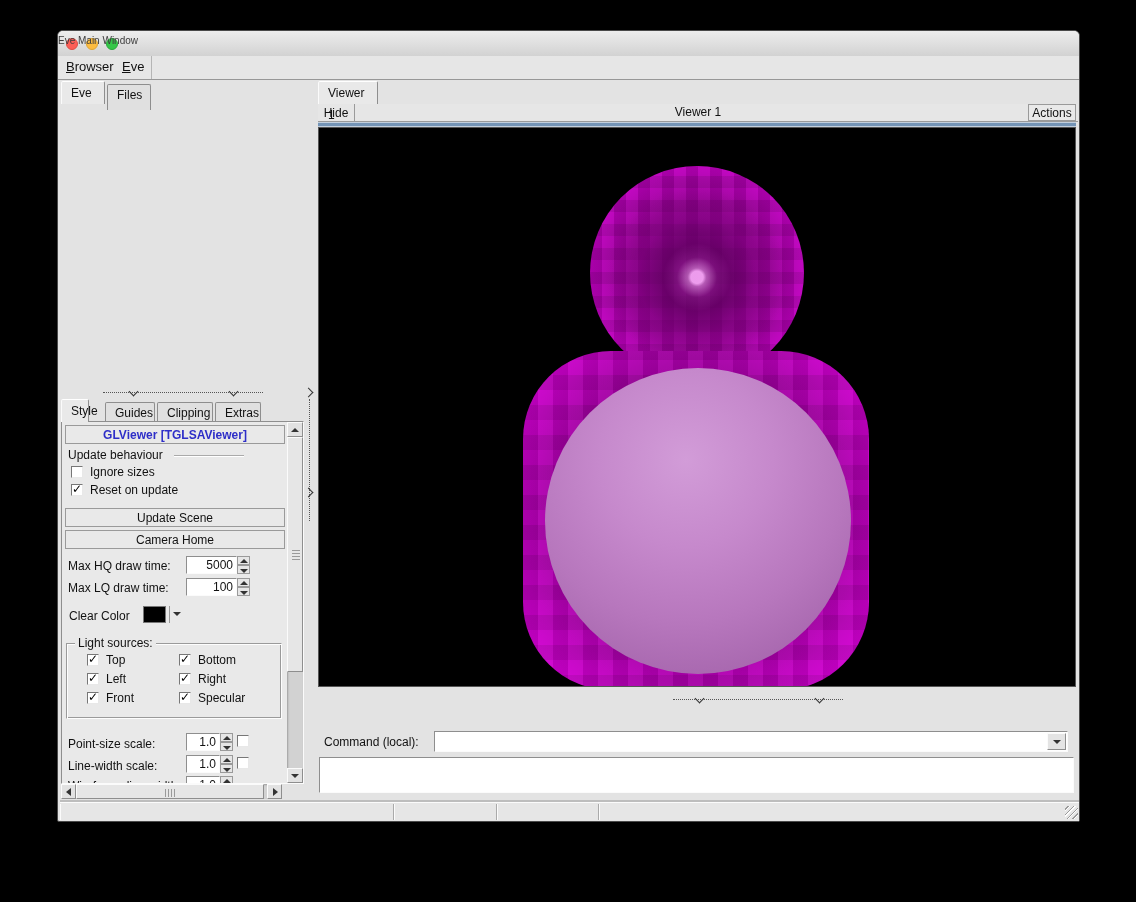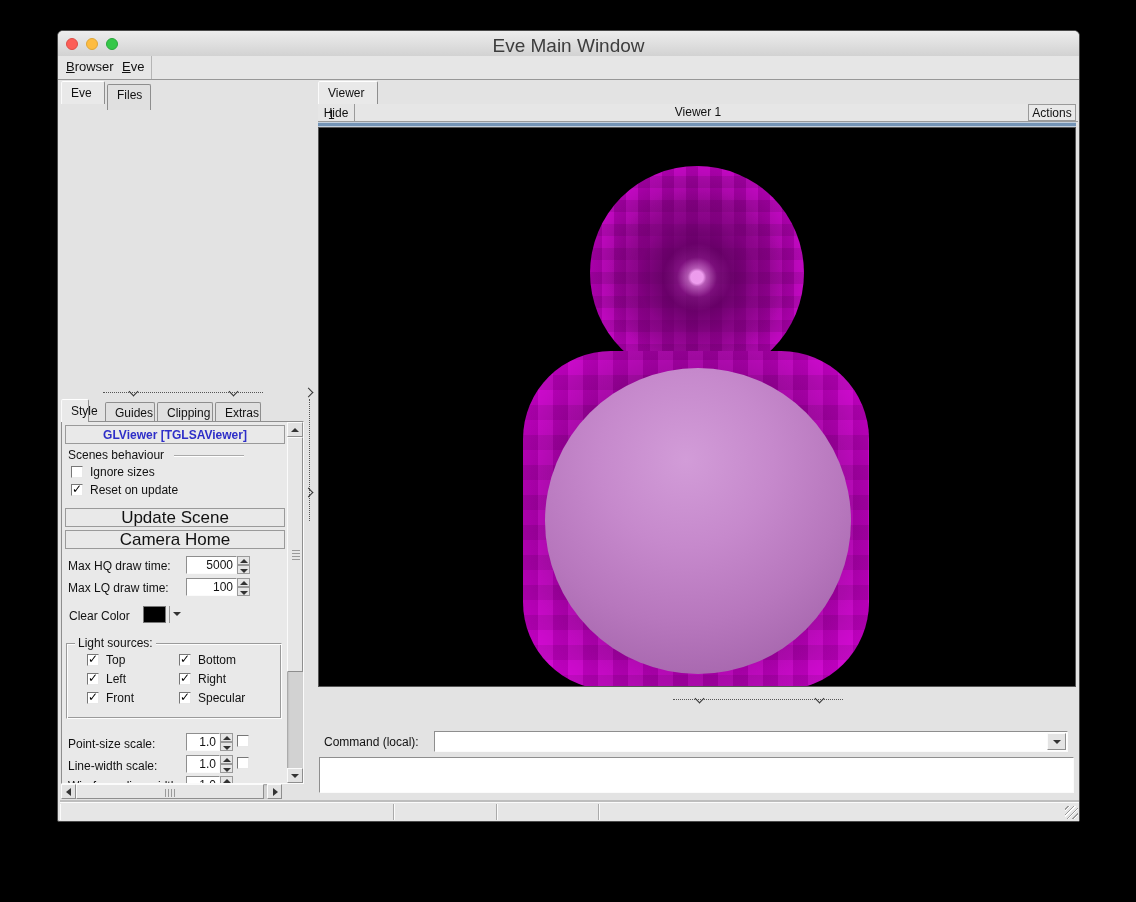--- a/index.html
+++ b/index.html
@@ -5,34 +5,34 @@
   html,body{margin:0;padding:0;background:#000;}
   .screen{position:relative;width:1136px;height:902px;background:#000;overflow:hidden;
           font-family:"Liberation Sans","DejaVu Sans",sans-serif;color:#111;}
   .window{position:absolute;left:57px;top:30px;width:1023px;height:792px;
           background:#e3e3e3;border-radius:6px 6px 2px 2px;border:1px solid #4a4a4a;box-sizing:border-box;}
 
   
   .titlebar{position:absolute;left:0;top:0;width:100%;height:25px;
             background:linear-gradient(#ededed,#d2d2d2);border-bottom:1px solid #a8a8a8;
             border-radius:5px 5px 0 0;}
-  .titlebar .title{position:absolute;left:0;right:0;top:4px;text-align:center;
-                   font-size:19px;color:#3d3d3d;}
+  .titlebar .title{position:absolute;left:0;right:0;top:4px;
+                   font-size:10px;color:#3d3d3d;}
   .tl{position:absolute;top:7px;width:12px;height:12px;border-radius:50%;box-sizing:border-box;}
   .tl.red{left:8px;background:#fc5e57;border:1px solid #dd4f47;}
   .tl.yellow{left:28px;background:#fdbc40;border:1px solid #dfa636;}
   .tl.green{left:48px;background:#34c748;border:1px solid #2aa73c;}
 
   
   .menubar{position:absolute;left:0;top:25px;width:100%;height:23px;background:#e6e6e6;
            border-bottom:1px solid #979797;font-size:13px;}
   .menuitem{position:absolute;top:3px;color:#111;}
   .accel{text-decoration:underline;}
   .menubar .sep{position:absolute;left:93px;top:0;width:1px;height:23px;background:#b5b5b5;}
-  .btn{display:flex;align-items:center;justify-content:center;font-size:17px;cursor:default;
+  .btn{display:flex;align-items:center;justify-content:center;font-size:12px;cursor:default;
        background:#e9e9e9;border:1px solid #9a9a9a;box-sizing:border-box;}
   .cb{position:absolute;width:12px;height:12px;background:#fff;border:1px solid;
       border-color:#777 #e8e8e8 #e8e8e8 #777;box-sizing:border-box;}
   .cb.checked::after{content:"\2713";position:absolute;left:0px;top:-3px;font-size:12px;font-weight:bold;color:#000;}
   .lbl{position:absolute;font-size:12px;white-space:nowrap;}
 
   
   .tabbar{position:absolute;height:23px;}
   .tab{position:absolute;top:3px;height:26px;padding:0 9px;font-size:12px;line-height:20px;
        background:#e0e0e0;border:1px solid #8e8e8e;border-bottom:none;border-radius:2px 2px 0 0;box-sizing:border-box;}
@@ -168,21 +168,21 @@
     <div class="tabbar" style="left:3px;top:368px;width:243px;">
       <span class="tab active" style="left:0;width:28px;">Style</span>
       <span class="tab" style="left:44px;width:50px;">Guides</span>
       <span class="tab" style="left:96px;width:56px;">Clipping</span>
       <span class="tab" style="left:154px;width:46px;">Extras</span>
     </div>
 
     <div class="stylepanel">
       <div class="btn glbtn" style="color:#2e2ec8;">GLViewer [TGLSAViewer]</div>
 
-      <span class="lbl" style="left:6px;top:26px;">Scenes behaviour</span>
+      <span class="lbl" style="left:6px;top:26px;">Update behaviour</span>
       <div class="groupline" style="left:112px;top:33px;width:70px;"></div>
 
       <span class="cb" style="left:9px;top:44px;"></span>
       <span class="lbl" style="left:28px;top:43px;">Ignore sizes</span>
       <span class="cb checked" style="left:9px;top:62px;"></span>
       <span class="lbl" style="left:28px;top:61px;">Reset on update</span>
 
       <div class="btn" style="position:absolute;left:3px;top:86px;width:220px;height:19px;">Update Scene</div>
       <div class="btn" style="position:absolute;left:3px;top:108px;width:220px;height:19px;">Camera Home</div>
 

